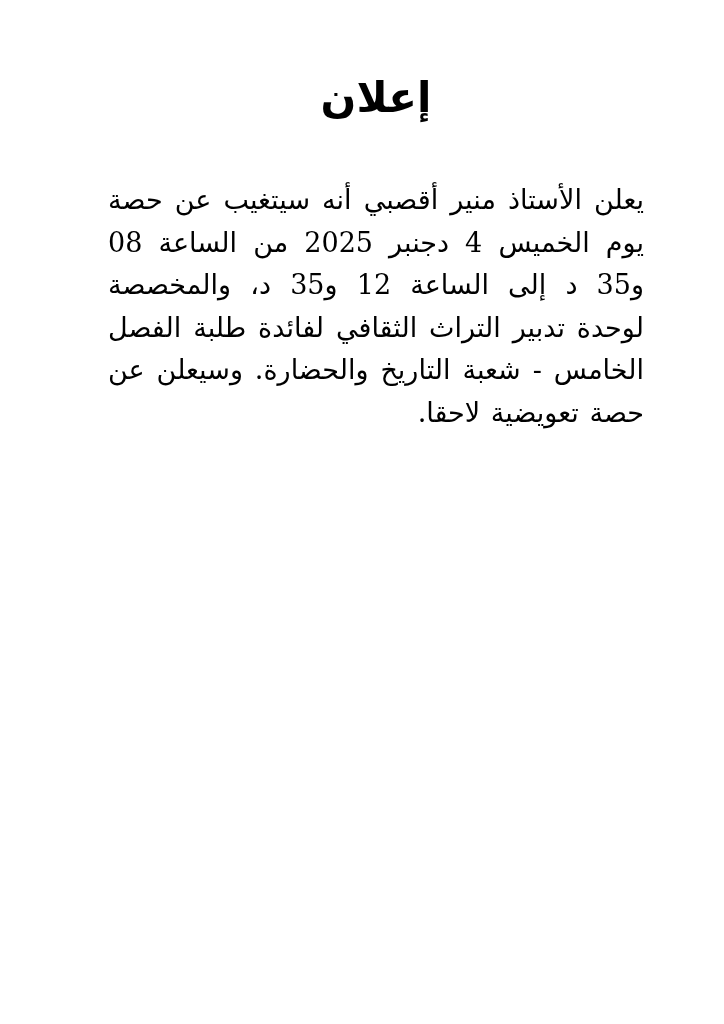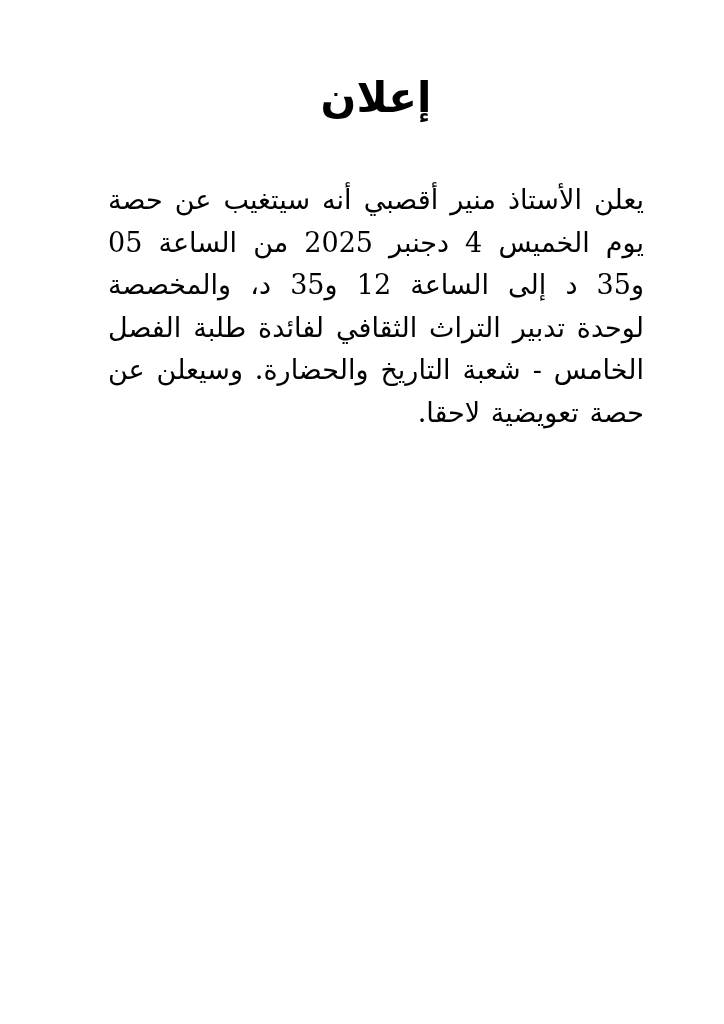--- a/index.html
+++ b/index.html
@@ -41,14 +41,14 @@
     font-weight: 400;
     color: #000000;
     word-spacing: 2px;
   }
 </style>
 </head>
 <body>
 
 <div class="page">
   <h1 class="doc-title">إعلان</h1>
-  <p class="doc-body">يعلن الأستاذ منير أقصبي أنه سيتغيب عن حصة يوم الخميس 4 دجنبر 2025 من الساعة 05 و35 د إلى الساعة 12 و35 د، والمخصصة لوحدة تدبير التراث الثقافي لفائدة طلبة الفصل الخامس - شعبة التاريخ والحضارة. وسيعلن عن حصة تعويضية لاحقا.</p>
+  <p class="doc-body">يعلن الأستاذ منير أقصبي أنه سيتغيب عن حصة يوم الخميس 4 دجنبر 2025 من الساعة 08 و35 د إلى الساعة 12 و35 د، والمخصصة لوحدة تدبير التراث الثقافي لفائدة طلبة الفصل الخامس - شعبة التاريخ والحضارة. وسيعلن عن حصة تعويضية لاحقا.</p>
 </div>
 
 </body></html>

